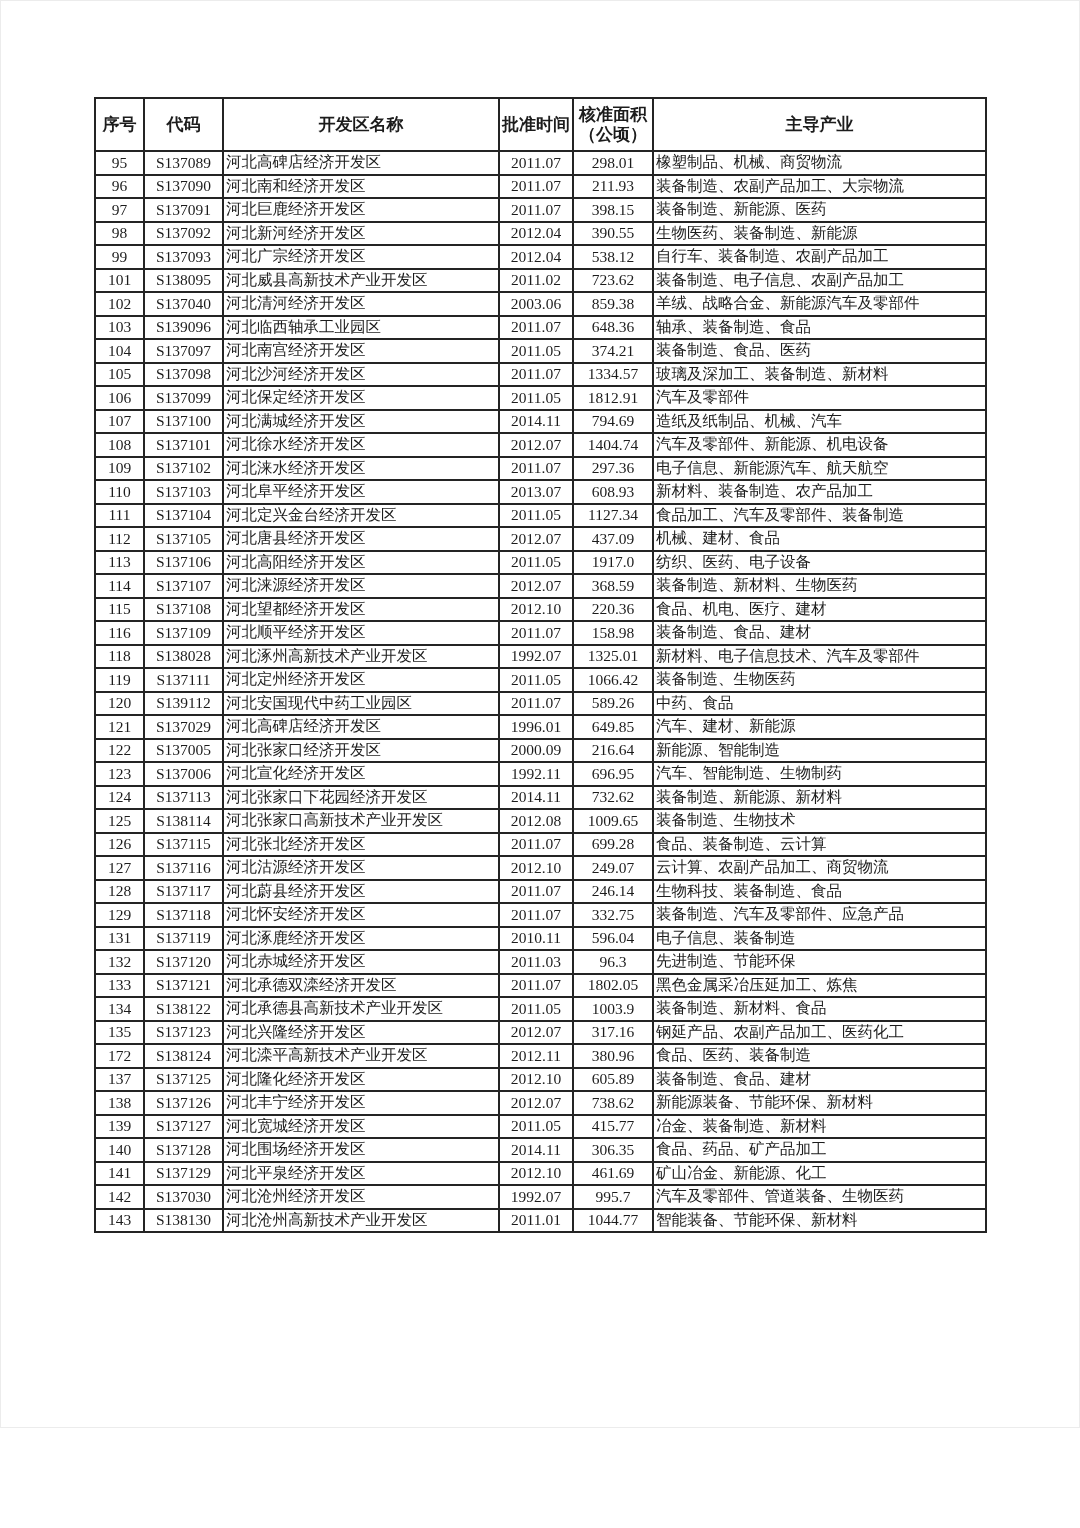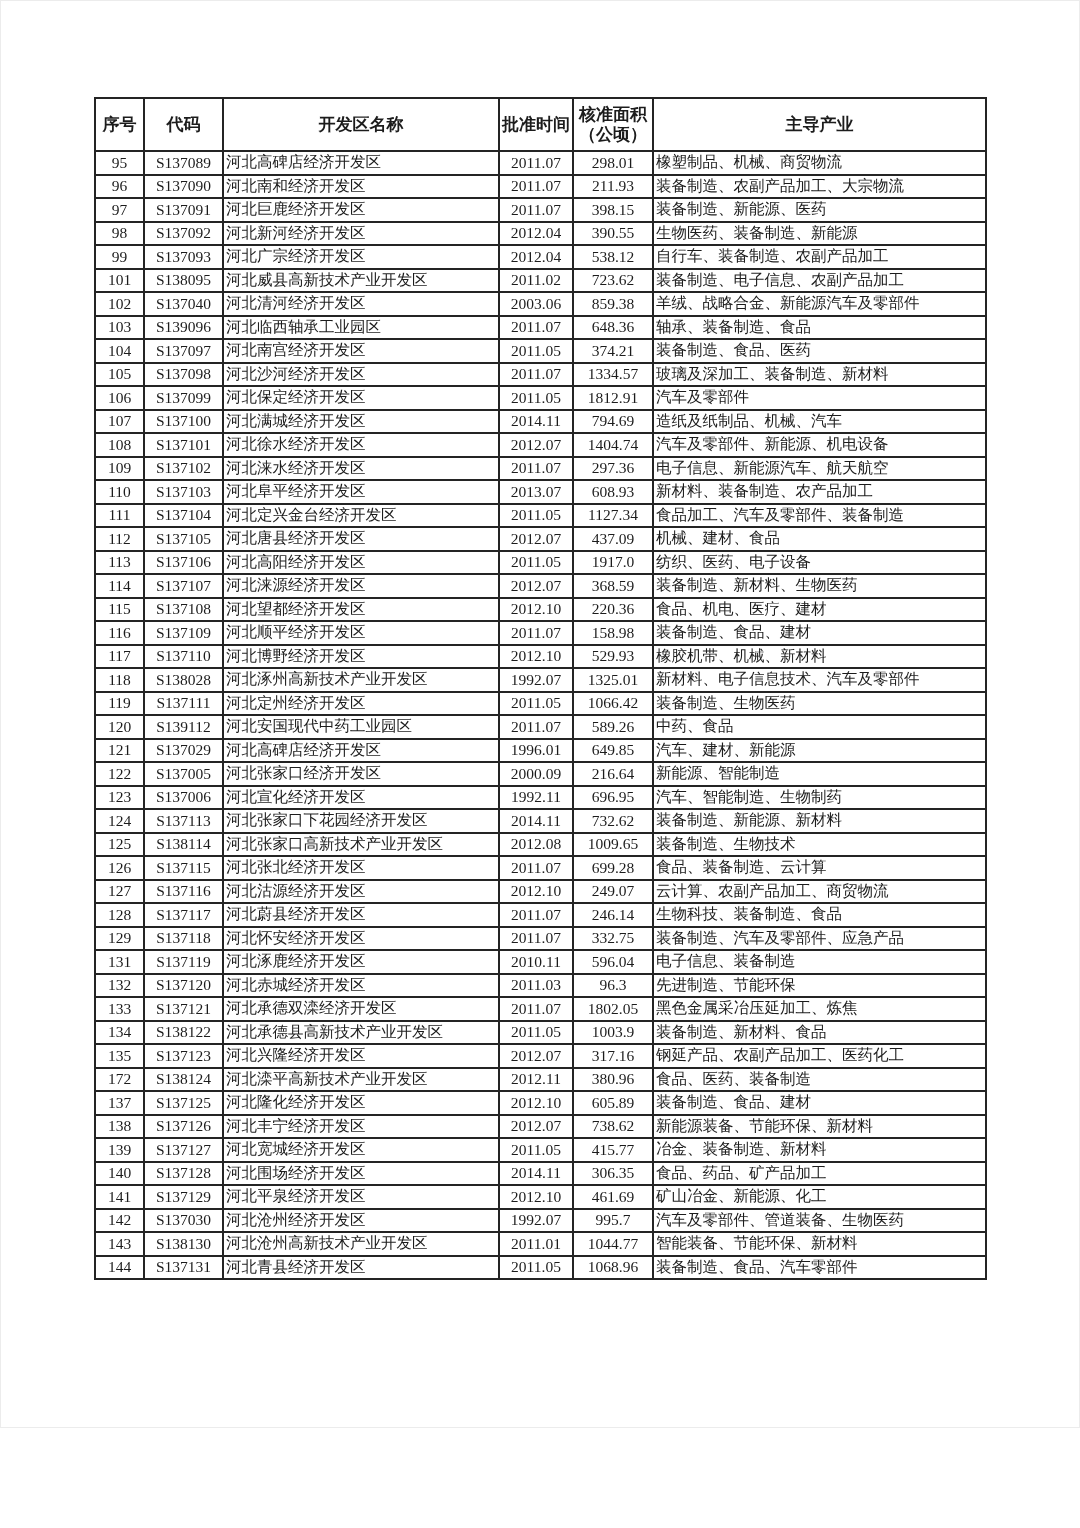--- a/index.html
+++ b/index.html
@@ -256,28 +256,20 @@
         </tr>
         <tr>
           <td class="c-center">116</td>
           <td class="c-center">S137109</td>
           <td class="c-left">河北顺平经济开发区</td>
           <td class="c-center">2011.07</td>
           <td class="c-center">158.98</td>
           <td class="c-left">装备制造、食品、建材</td>
         </tr>
         <tr>
-          <td class="c-center">117</td>
-          <td class="c-center">S137110</td>
-          <td class="c-left">河北博野经济开发区</td>
-          <td class="c-center">2012.10</td>
-          <td class="c-center">529.93</td>
-          <td class="c-left">橡胶机带、机械、新材料</td>
-        </tr>
-        <tr>
           <td class="c-center">118</td>
           <td class="c-center">S138028</td>
           <td class="c-left">河北涿州高新技术产业开发区</td>
           <td class="c-center">1992.07</td>
           <td class="c-center">1325.01</td>
           <td class="c-left">新材料、电子信息技术、汽车及零部件</td>
         </tr>
         <tr>
           <td class="c-center">119</td>
           <td class="c-center">S137111</td>
@@ -462,27 +454,19 @@
           <td class="c-center">995.7</td>
           <td class="c-left">汽车及零部件、管道装备、生物医药</td>
         </tr>
         <tr>
           <td class="c-center">143</td>
           <td class="c-center">S138130</td>
           <td class="c-left">河北沧州高新技术产业开发区</td>
           <td class="c-center">2011.01</td>
           <td class="c-center">1044.77</td>
           <td class="c-left">智能装备、节能环保、新材料</td>
-        </tr>
-        <tr>
-          <td class="c-center">144</td>
-          <td class="c-center">S137131</td>
-          <td class="c-left">河北青县经济开发区</td>
-          <td class="c-center">2011.05</td>
-          <td class="c-center">1068.96</td>
-          <td class="c-left">装备制造、食品、汽车零部件</td>
         </tr>
       </tbody>
   </table>
 
   <div class="footer">— 15 —</div>
 
 </div>
 
 </body></html>

